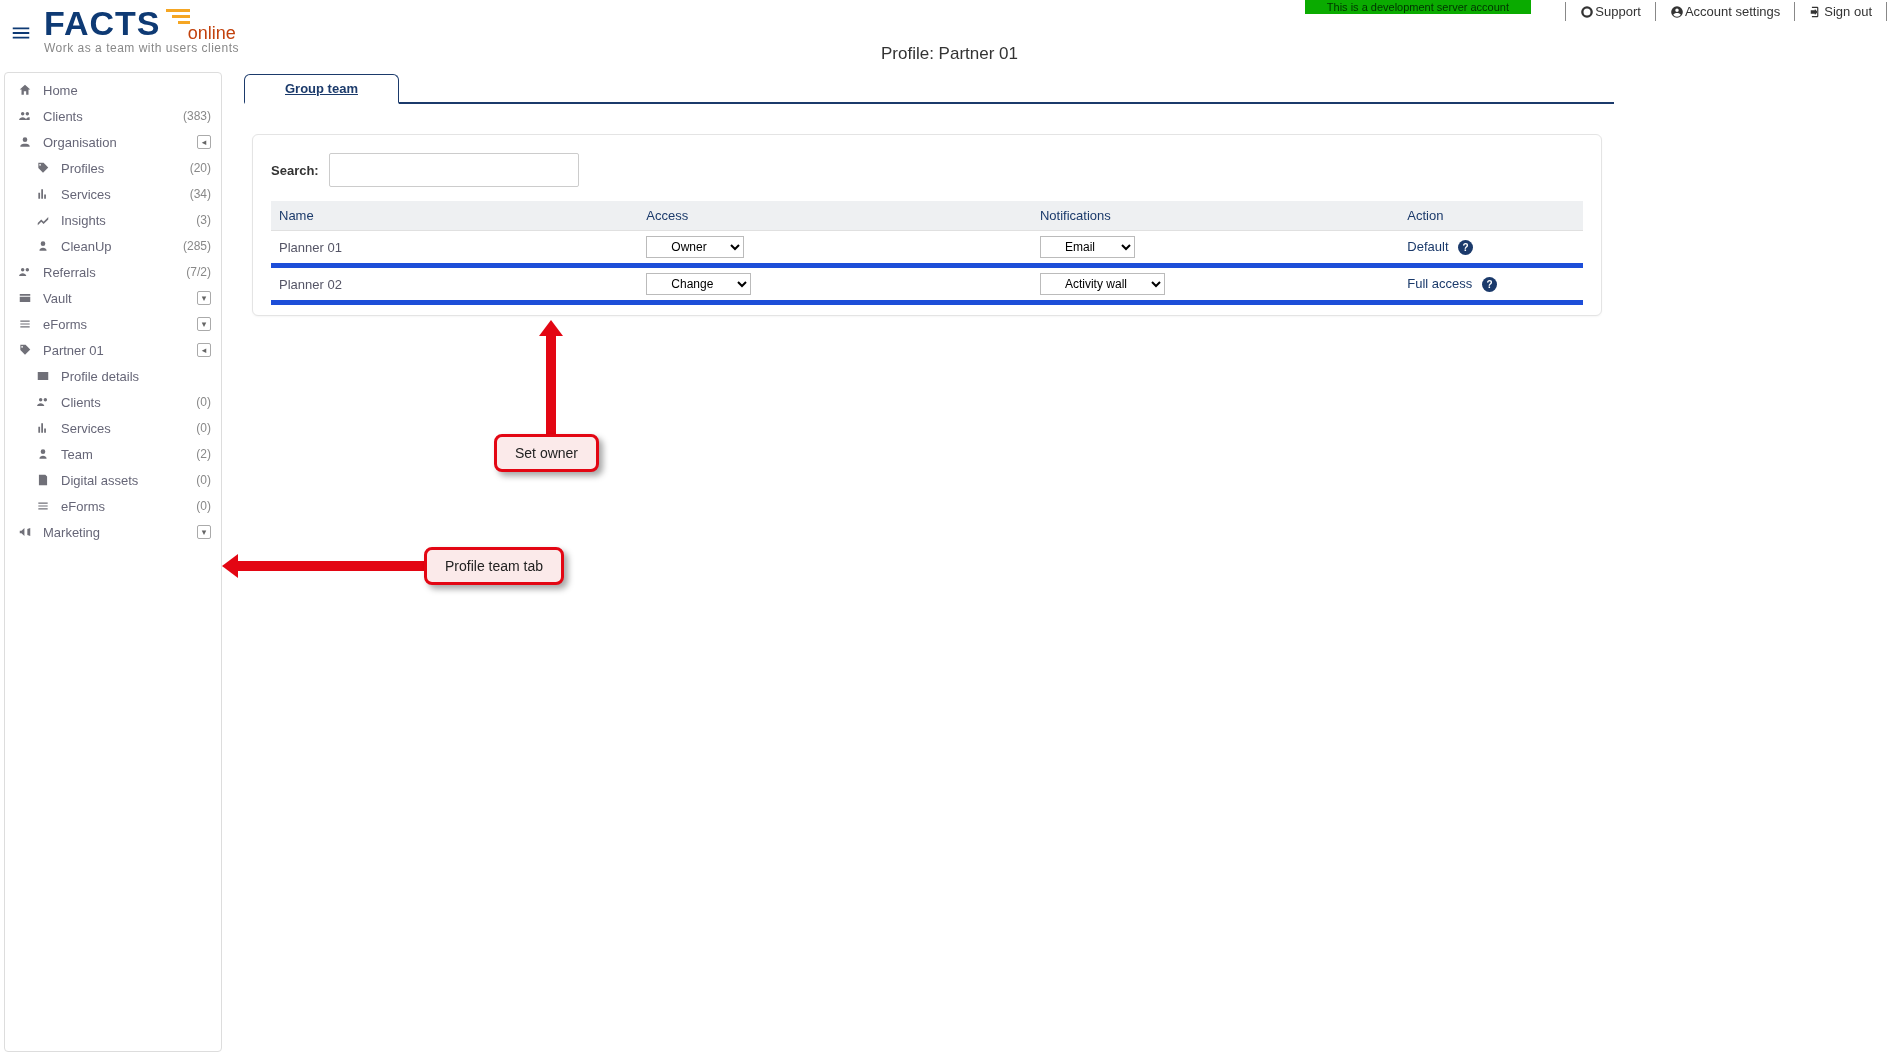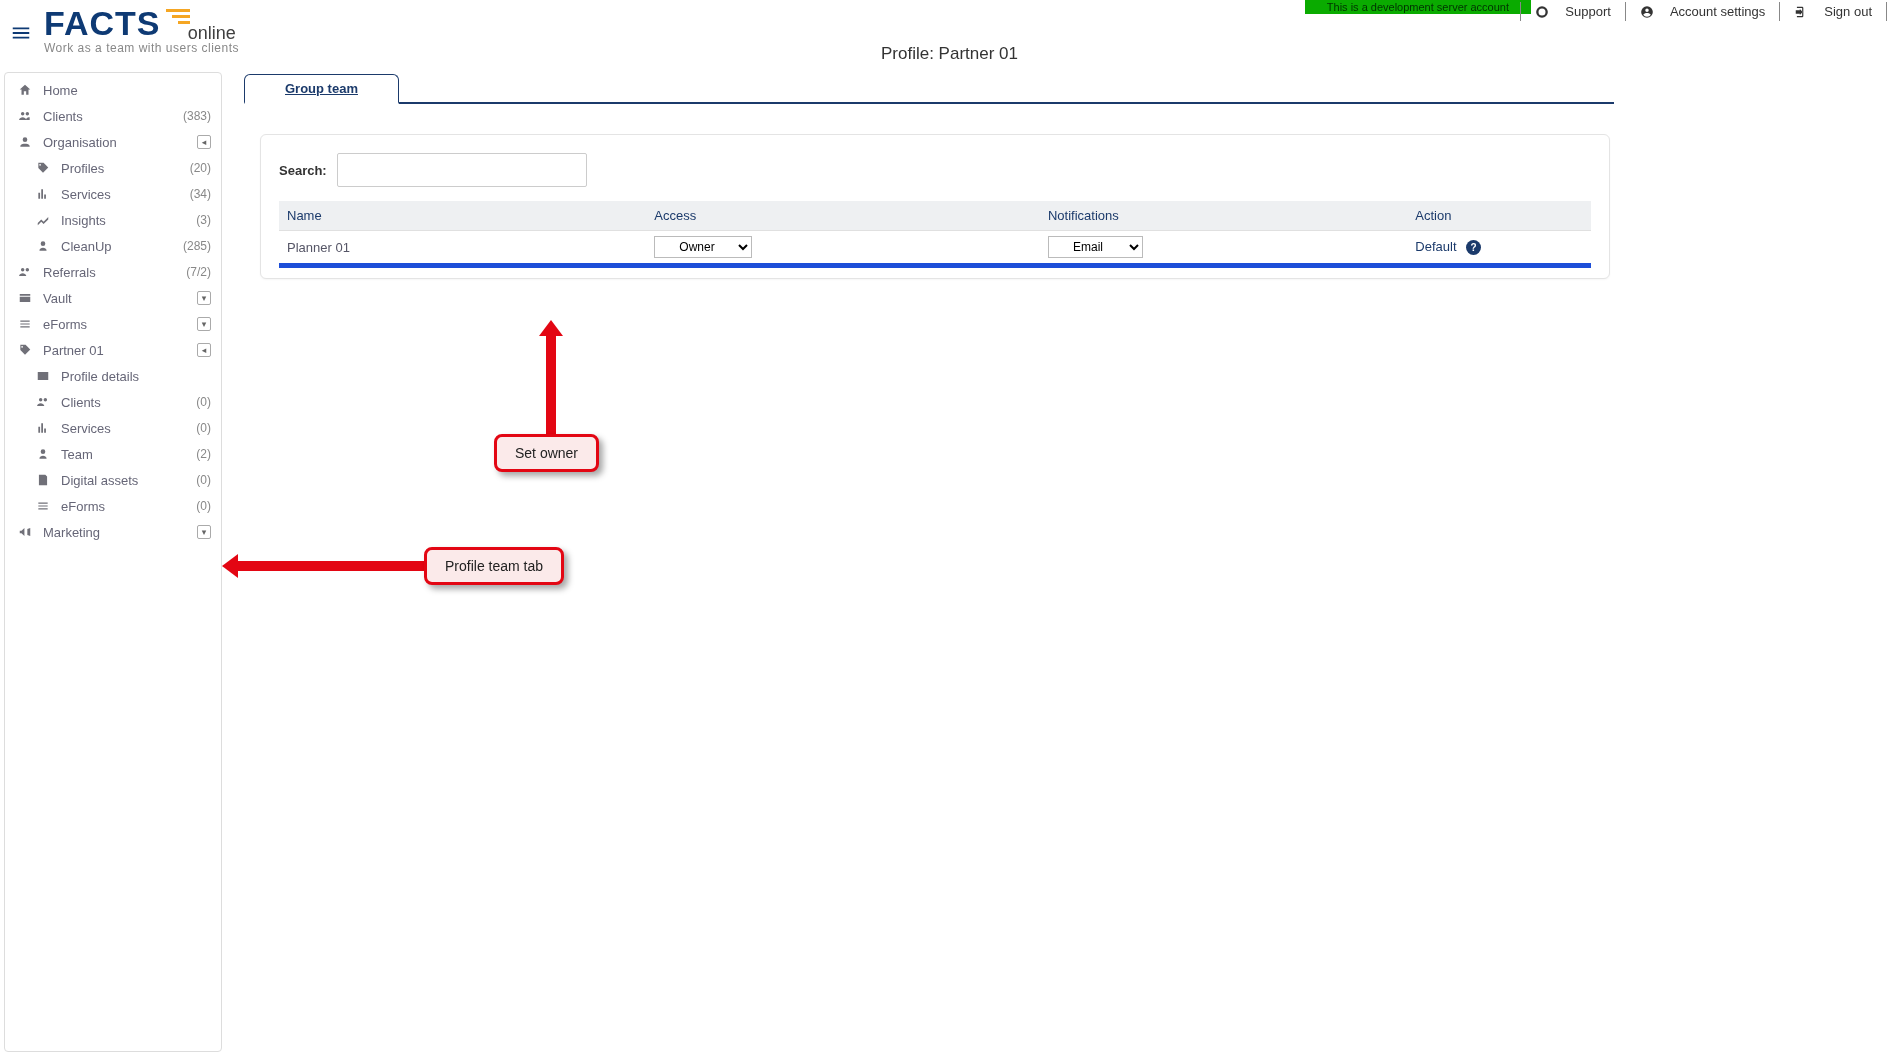--- a/index.html
+++ b/index.html
@@ -34,21 +34,21 @@
   }
   .logo .brand-facts {
     font-size: 34px;
     font-weight: 700;
     color: #0e3a74;
     letter-spacing: 1px;
     font-family: Arial, sans-serif;
   }
   .logo .brand-online {
     font-size: 18px;
-    color: #404040;
+    color: #c2410c;
     margin-left: -4px;
     position: relative;
     top: 4px;
   }
   .logo .brand-bars {
     display: inline-block;
     position: relative;
     top: -8px;
     left: 2px;
   }
@@ -89,21 +89,21 @@
   .toplinks {
     position: absolute;
     right: 12px;
     top: 2px;
     display: flex;
     gap: 0;
   }
   .toplinks .tl {
     display: flex;
     align-items: center;
-    gap: 16px;
+    gap: 1px;
     padding: 2px 14px;
     border-left: 1px solid #888;
     cursor: pointer;
     color: #333;
   }
   .toplinks .tl:last-child { border-right: 1px solid #888; }
   .toplinks svg { width: 14px; height: 14px; fill: #333; }
 
   
   .main {
@@ -163,21 +163,21 @@
     border-top-right-radius: 6px;
     color: #1b3a6b;
     text-decoration: underline;
     font-weight: bold;
     cursor: pointer;
     position: relative;
     bottom: -2px;
   }
 
   
-  .panel-row { display:flex; margin:30px 0 0 24px;}
+  .panel-row { display:flex; margin:30px 0 0 16px;}
   .panel {
     border: 1px solid #e4e4e4;
     border-radius: 6px;
     box-shadow: 0 1px 2px rgba(0,0,0,0.04);
     padding: 18px 18px 10px 18px;
     background: #fff;
   }
   .panel.main-panel { width: 1350px; }
   .panel.side-panel { width: 210px; padding: 14px; }
   .search-row { display:flex; align-items:center; gap:10px; margin-bottom: 14px;}
@@ -508,20 +508,37 @@
               <td>
                 <select style="min-width:95px">
                   <option>Email</option>
                 </select>
               </td>
               <td>
                 <span style="color:#1b3a6b">Default</span>
                 <span class="help-ic">?</span>
               </td>
             </tr>
+            <tr>
+              <td>Planner 02</td>
+              <td>
+                <select>
+                  <option>Change</option>
+                </select>
+              </td>
+              <td>
+                <select style="min-width:95px">
+                  <option>Activity wall</option>
+                </select>
+              </td>
+              <td>
+                <span style="color:#1b3a6b">Full access</span>
+                <span class="help-ic">?</span>
+              </td>
+            </tr>
           </tbody>
         </table>
       </div>
 
     </div>
 
     <div class="arrow-vert" style="left:320px; top:262px; height:108px;"></div>
     <div class="callout" style="left:268px; top:362px;">Set owner</div>
 
     <div class="arrow-horiz" style="left:10px; top:489px; width:195px;"></div>

